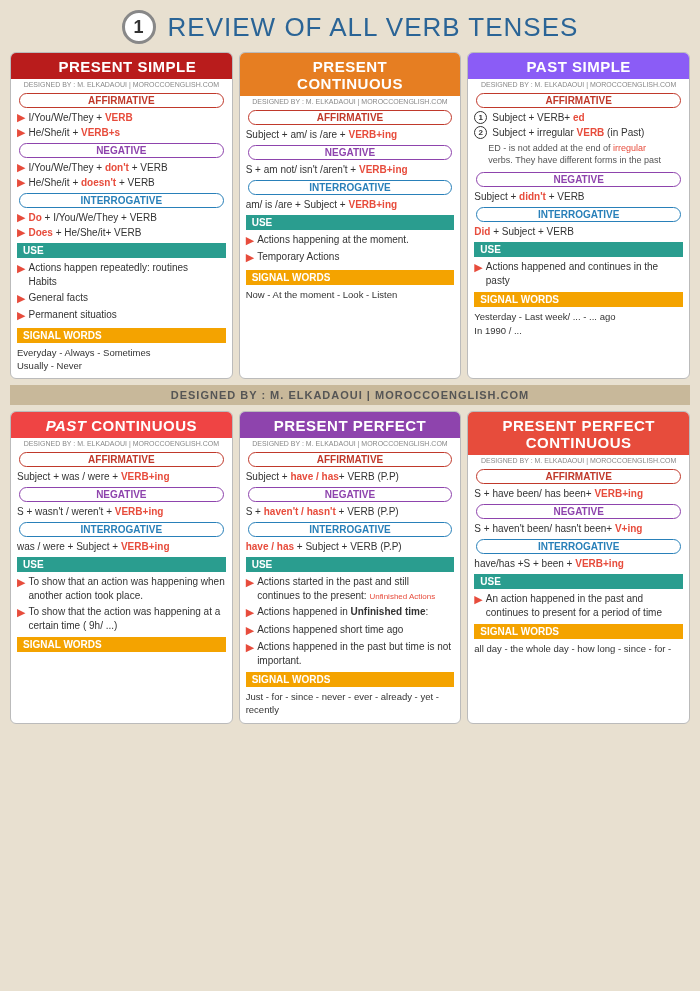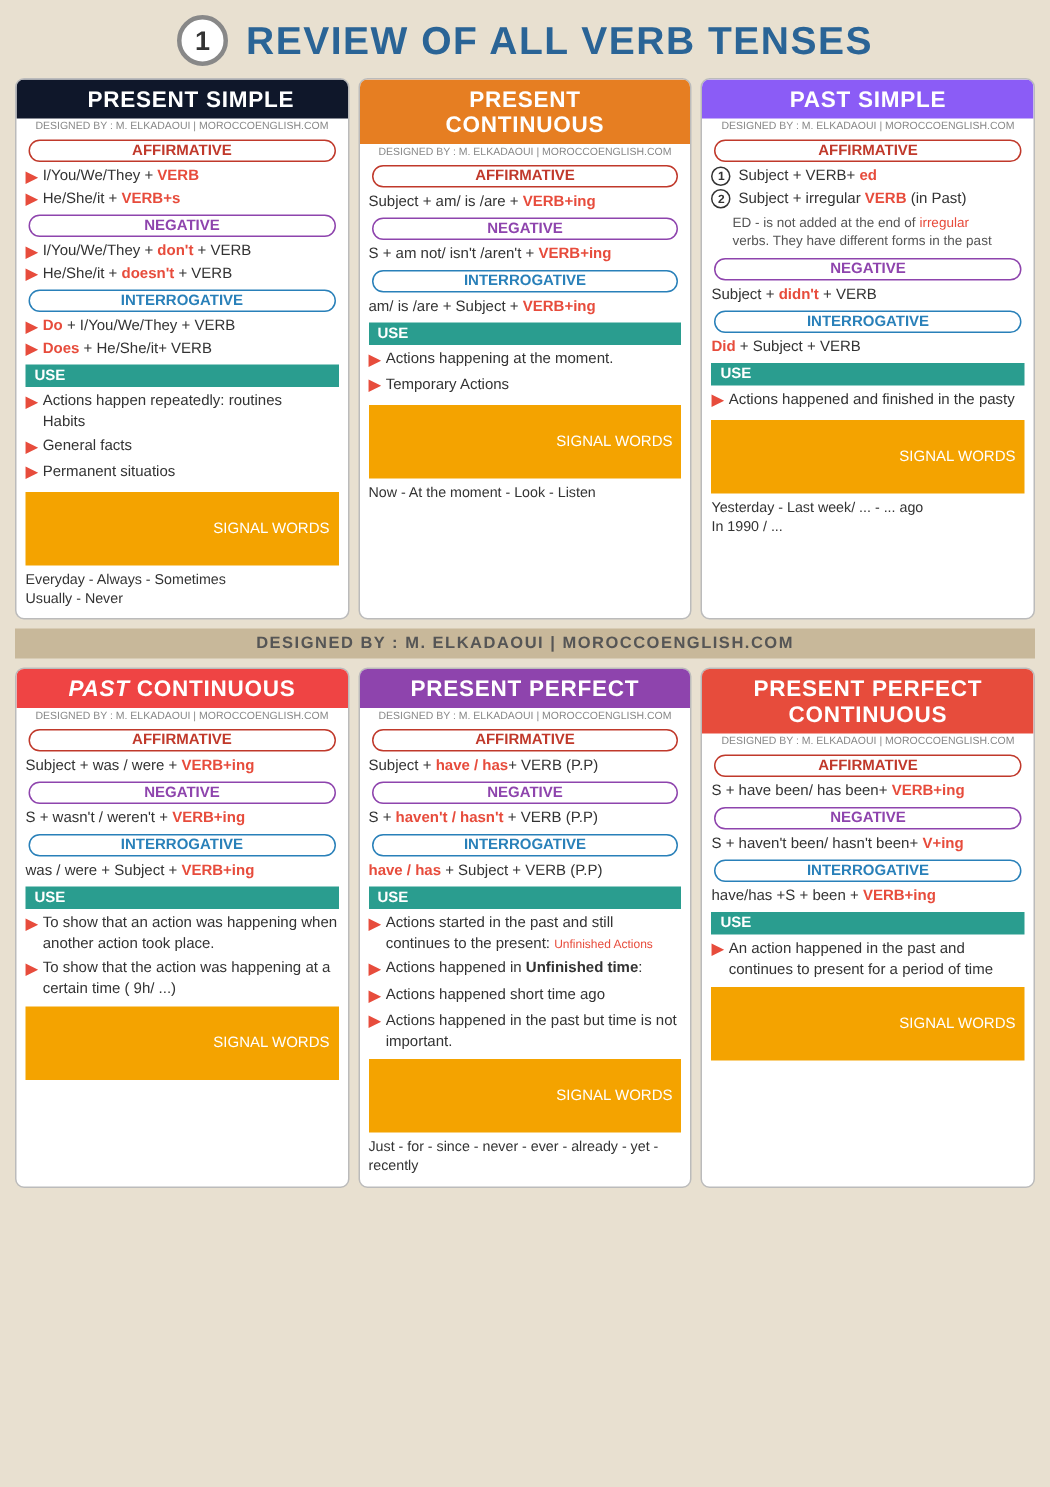--- a/index.html
+++ b/index.html
@@ -30,21 +30,21 @@
       height: 34px;
       display: flex;
       align-items: center;
       justify-content: center;
       font-size: 18px;
       font-weight: bold;
       color: #333;
     }
     .header-title {
       font-size: 26px;
-      font-weight: 700;
+      font-weight: 400;
       color: #2a6496;
       letter-spacing: 1px;
       text-transform: uppercase;
       text-align: right;
     }
     .top-grid {
       display: grid;
       grid-template-columns: 1fr 1fr 1fr;
       gap: 6px;
       margin-bottom: 6px;
@@ -122,39 +122,38 @@
       font-size: 10px;
       font-weight: bold;
       padding: 2px 6px;
       margin: 4px 6px 3px;
       border-radius: 0;
     }
     .signal-box {
       background: #f4a300;
       color: #fff;
       font-size: 10px;
-      font-weight: normal;
-      padding: 19px 6px;
+      font-weight: bold;
+      padding: 2px 6px;
       margin: 4px 6px 3px;
-      text-align: right;
     }
     .use-content {
       padding: 0 6px;
       font-size: 9.5px;
       color: #333;
       line-height: 1.4;
     }
     .signal-content {
       padding: 0 6px;
       font-size: 9.5px;
       color: #333;
       line-height: 1.4;
     }
     
-    .header-present-simple { background: #0f172a; padding-left: 20px; }
+    .header-present-simple { background: #b91c1c; padding-left: 20px; }
     .label-affirmative-ps { color: #c0392b; border-color: #c0392b; }
     .label-negative-ps { color: #8e44ad; border-color: #8e44ad; }
     .label-interrogative-ps { color: #2980b9; border-color: #2980b9; }
     
     .header-present-continuous { background: #e67e22; }
     .label-affirmative-pc { color: #c0392b; border-color: #c0392b; }
     .label-negative-pc { color: #8e44ad; border-color: #8e44ad; }
     .label-interrogative-pc { color: #2980b9; border-color: #2980b9; }
     
     .header-past-simple { background: #8b5cf6; }
@@ -340,21 +339,21 @@
       <span class="section-label label-interrogative-pts">INTERROGATIVE</span>
       <div class="card-body">
         <div class="formula-row">
           <span class="formula-text"><span class="verb-highlight">Did</span> + Subject + VERB</span>
         </div>
       </div>
       <div class="use-box">USE</div>
       <div class="use-content">
         <div class="formula-row">
           <span class="arrow">▶</span>
-          <span>Actions happened and finished in the pasty</span>
+          <span>Actions happened and continues in the pasty</span>
         </div>
       </div>
       <div class="signal-box">SIGNAL WORDS</div>
       <div class="signal-content">Yesterday - Last week/ ... - ... ago<br>In 1990 / ...</div>
     </div>
 
   </div>
 
   <div class="divider-row">DESIGNED BY : M. ELKADAOUI  |  MOROCCOENGLISH.COM</div>
 
@@ -467,17 +466,18 @@
         </div>
       </div>
       <div class="use-box">USE</div>
       <div class="use-content">
         <div class="formula-row">
           <span class="arrow">▶</span>
           <span>An action happened in the past and continues to present for a period of time</span>
         </div>
       </div>
       <div class="signal-box">SIGNAL WORDS</div>
+      <div class="signal-content">all day - the whole day - how long - since - for -</div>
     </div>
 
   </div>
 
 </div>
 
 </body></html>

